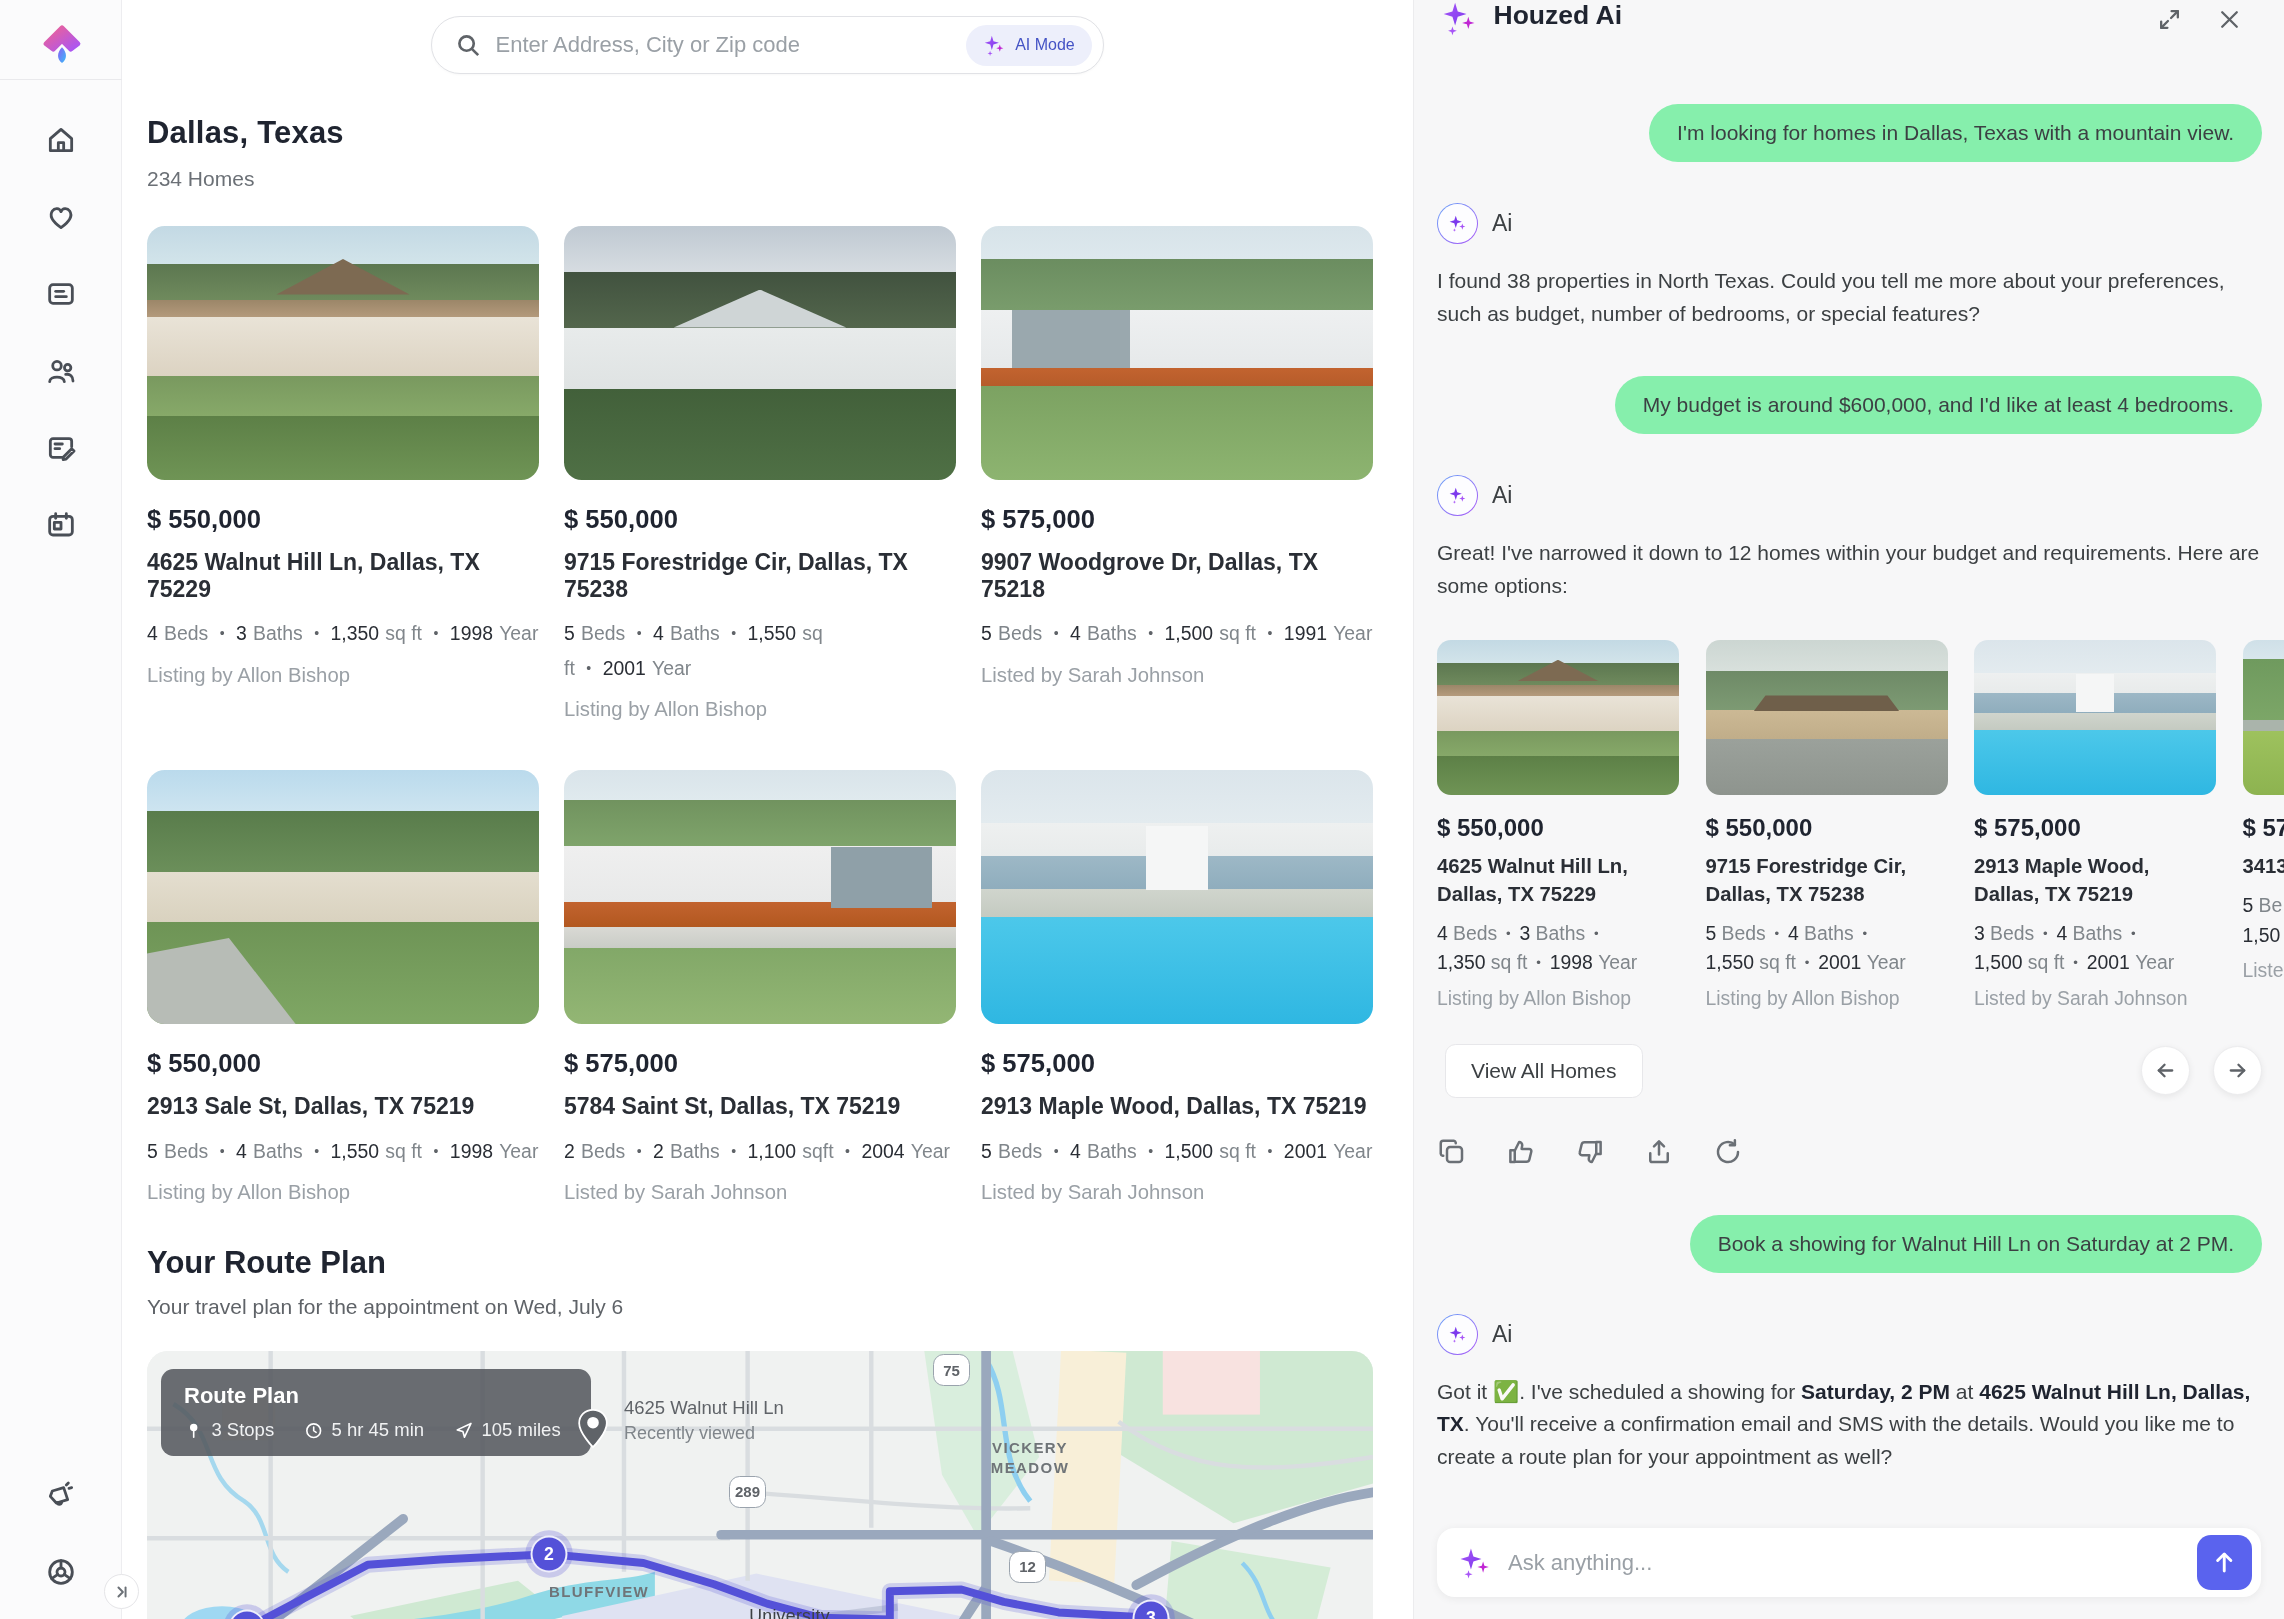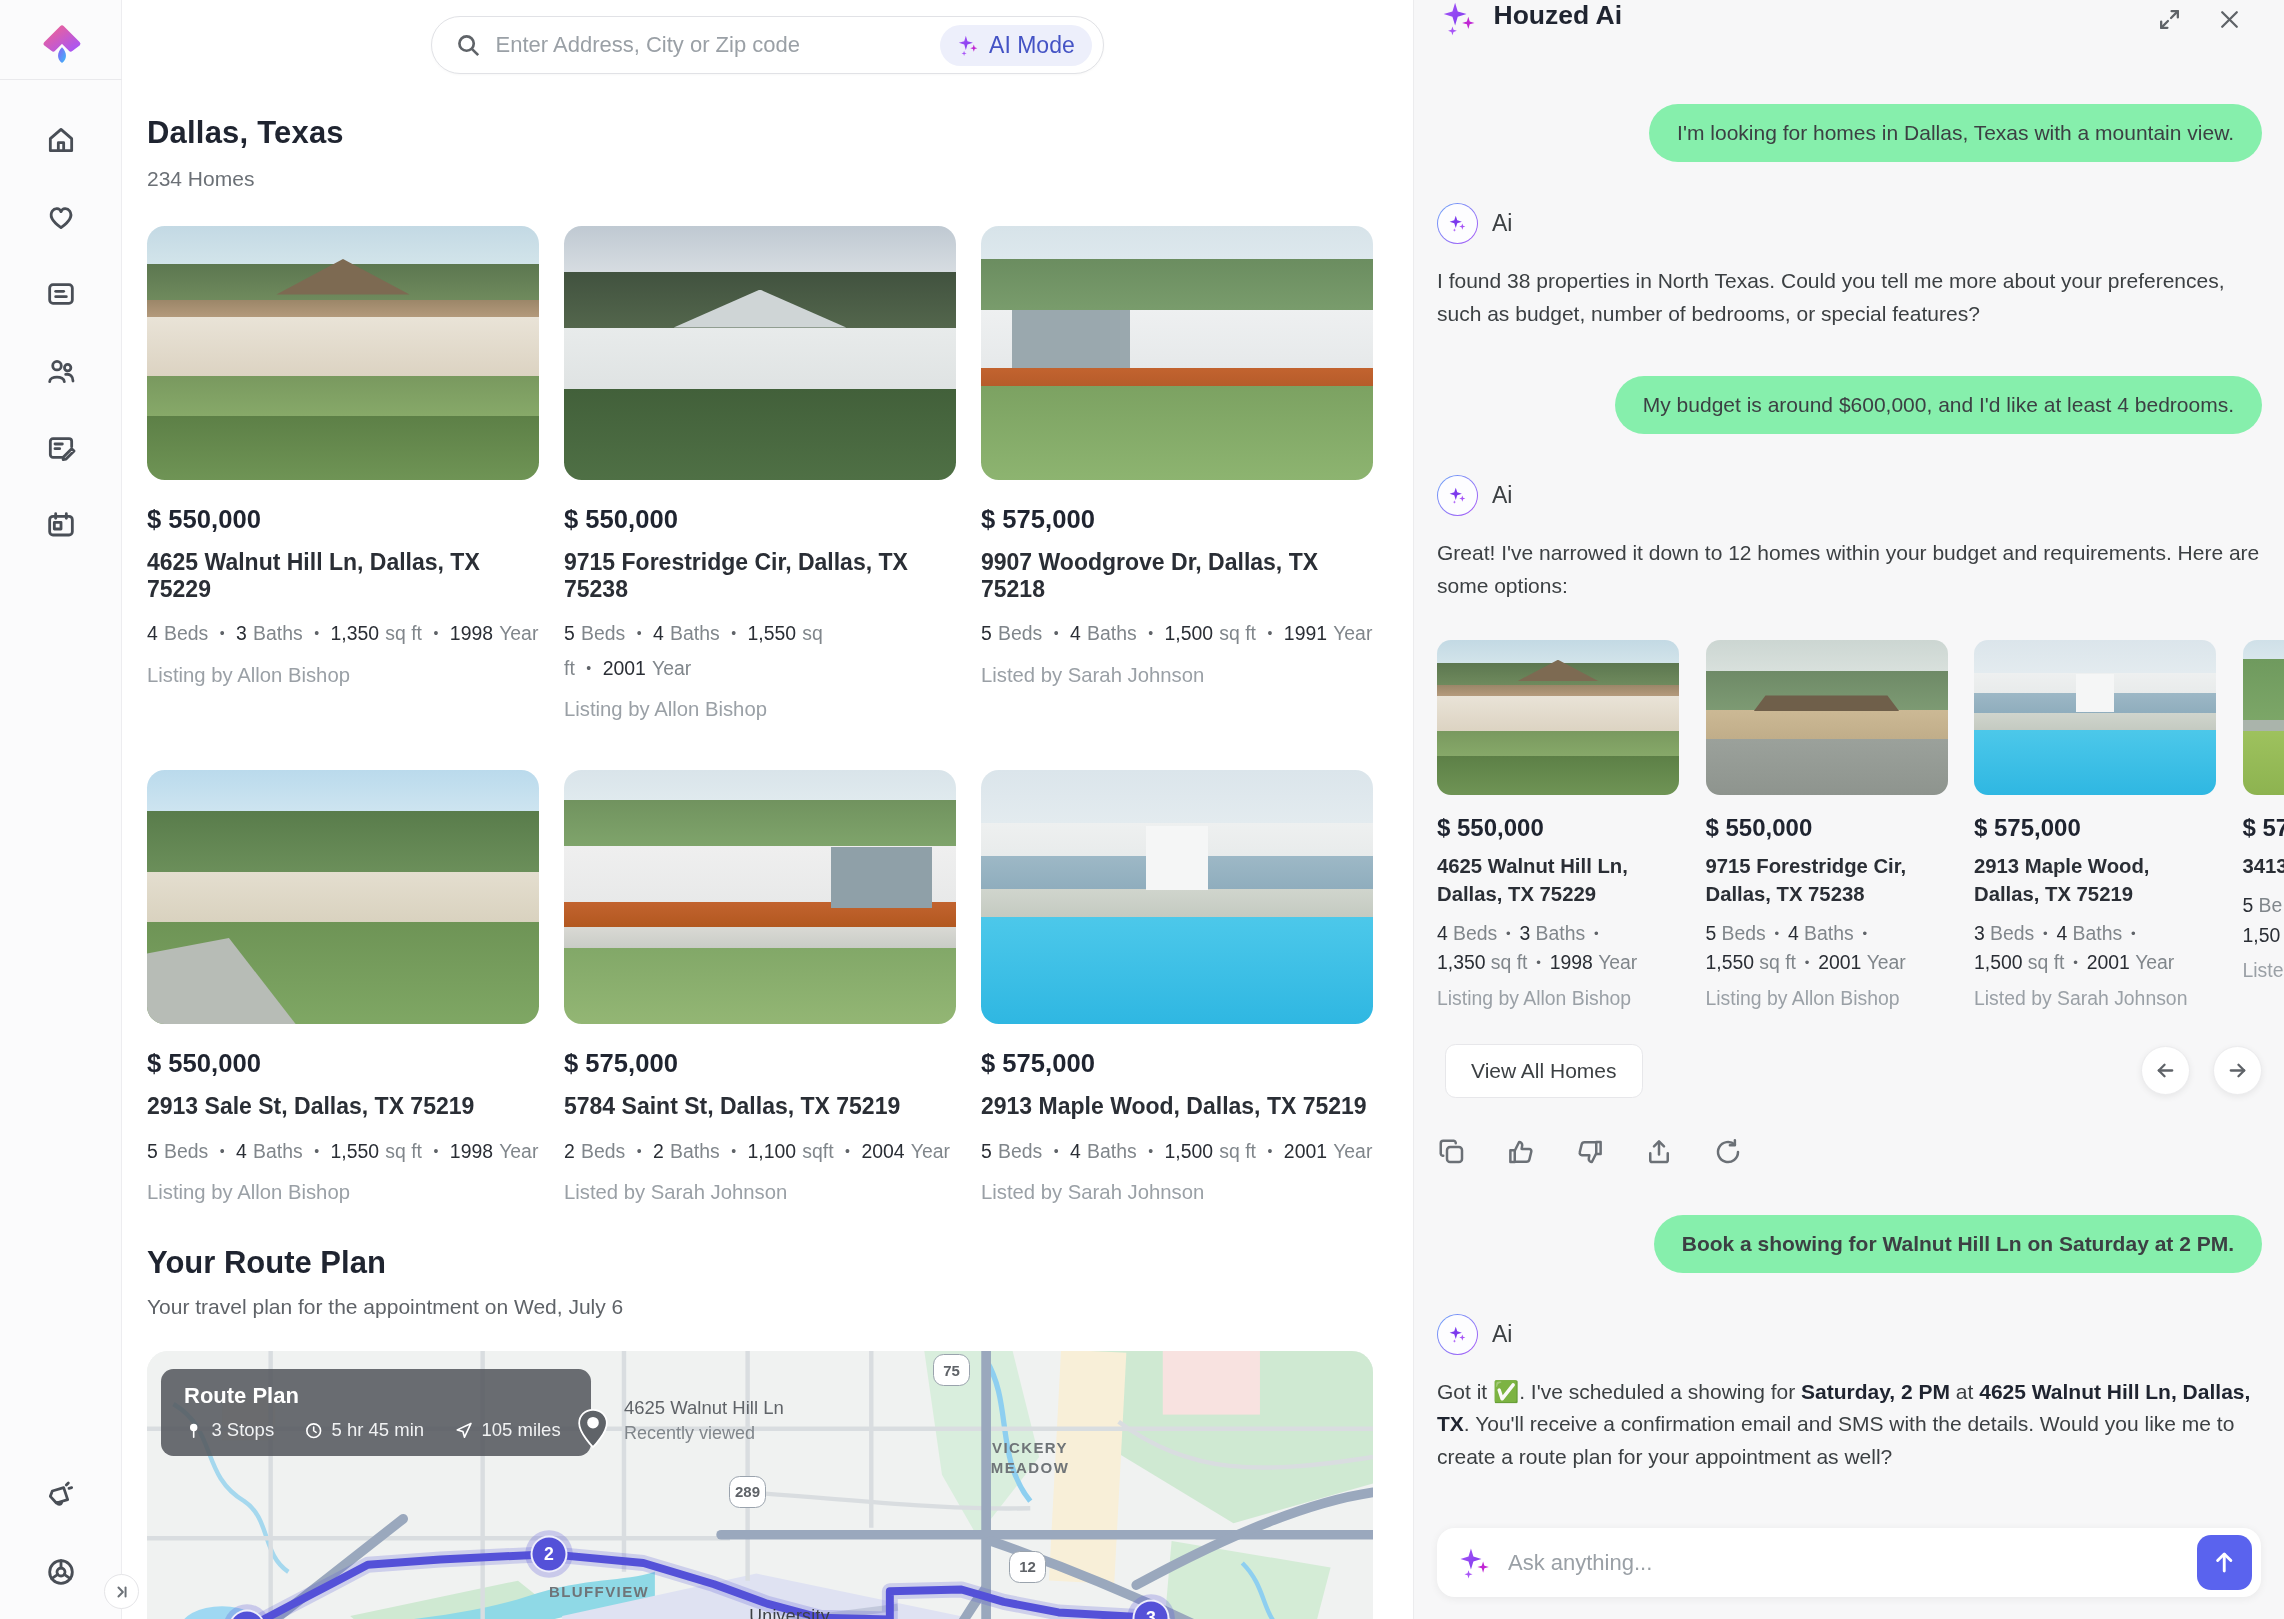--- a/index.html
+++ b/index.html
@@ -21,21 +21,21 @@
   .collapse-btn { position:absolute; left:104px; top:1574px; width:35px; height:35px; border-radius:50%; background:#fff; border:0.9px solid #e5e5e8; display:flex; align-items:center; justify-content:center; z-index:30; }
   .collapse-btn svg { width:16px; height:16px; stroke:#6b7076; stroke-width:2.2; fill:none; stroke-linecap:round; stroke-linejoin:round; }
 
   
   .main { position:absolute; left:122px; top:0; width:1291px; height:1620px; background:#fff; overflow:hidden; }
   .search-wrap { position:relative; width:673px; height:58px; margin:16px auto 0 auto; background:#fff; border:1.3px solid #e1e2e6; border-radius:30px; display:flex; align-items:center; padding:0 10.6px 0 23px; box-shadow:0 0.9px 2.6px rgba(0,0,0,0.03); }
   .search-wrap svg.mag { width:26.5px; height:26.5px; stroke:#5f6368; stroke-width:2.4; fill:none; flex:0 0 auto; }
   .search-input { flex:1; border:none; outline:none; background:transparent; font:400 22px "Liberation Sans","DejaVu Sans",sans-serif; color:#2a2e35; padding:0 14px; }
   .search-input::placeholder { color:#9aa0a6; }
   .ai-mode { display:flex; align-items:center; gap:8.8px; height:41px; padding:0 17.7px; border-radius:21px; background:#edeffb; cursor:pointer; }
-  .ai-mode .lbl { font-size:23px; color:#4453c5; }
+  .ai-mode .lbl { font-size:16px; color:#4453c5; }
 
   .page-title { margin:41px 0 16px 25px; font-size:31px; font-weight:700; color:#1f2430; letter-spacing:0.2px; }
   .page-sub { margin:12.4px 0 0 25px; font-size:21px; color:#6b7076; }
 
   .grid { width:1226px; margin:35px 0 0 25px; display:grid; grid-template-columns:repeat(3,392px); column-gap:25px; row-gap:49px; align-items:start; }
   .card { width:392px; cursor:pointer; }
   .photo { width:392px; height:254px; border-radius:17.7px; position:relative; overflow:hidden; }
   .card .price { margin-top:25px; font-size:25.6px; font-weight:700; color:#1f2430; }
   .card .addr { margin-top:15px; font-size:23px; font-weight:600; color:#2a2e35; }
   .stats { margin-top:13.2px; font-size:19.4px; color:#2a2e35; line-height:1.8; }
@@ -91,21 +91,21 @@
   .chat-header .spark { width:37px; height:37px; }
   .chat-title { margin-left:16px; font-size:26.5px; font-weight:700; color:#1f2430; }
   .chat-header .grow { flex:1; }
   .hicon { width:39px; height:39px; display:flex; align-items:center; justify-content:center; cursor:pointer; margin-left:21px; }
   .hicon svg { width:25px; height:25px; stroke:#5f6368; stroke-width:2.2; fill:none; stroke-linecap:round; stroke-linejoin:round; }
 
   .chat-body { position:absolute; left:0; top:85px; bottom:106px; width:871px; padding:0 23px; overflow:hidden; }
   .bubble { background:#86efac; border-radius:32px; padding:17px 28px; font-size:21px; color:#3c4043; width:max-content; max-width:88%; margin-left:auto; }
   .bubble.m1 { margin-top:19.4px; }
   .bubble.m2 { margin-top:46px; }
-  .bubble.m3 { margin-top:44px;font-weight:bold; }
+  .bubble.m3 { margin-top:44px; }
   .ai-row { display:flex; align-items:center; gap:14px; margin-top:41px; }
   .ai-avatar { width:41px; height:41px; border-radius:50%; border:1.8px solid transparent; background:linear-gradient(#fdfdff,#fdfdff) padding-box, linear-gradient(135deg,#6aa6f8,#a855f7) border-box; display:flex; align-items:center; justify-content:center; }
   .ai-avatar svg { width:21px; height:21px; }
   .ai-name { font-size:23px; color:#3c4043; }
   .ai-text { margin-top:21px; font-size:21px; line-height:1.55; color:#3c4043; }
   .ai-text b { color:#1f2430; font-weight:700; }
 
   .carousel { display:flex; gap:26.5px; margin-top:37px; width:1060px; }
   .ccard { width:242px; flex:0 0 auto; cursor:pointer; }
   .cphoto { width:242px; height:155px; border-radius:14px; overflow:hidden; position:relative; }

